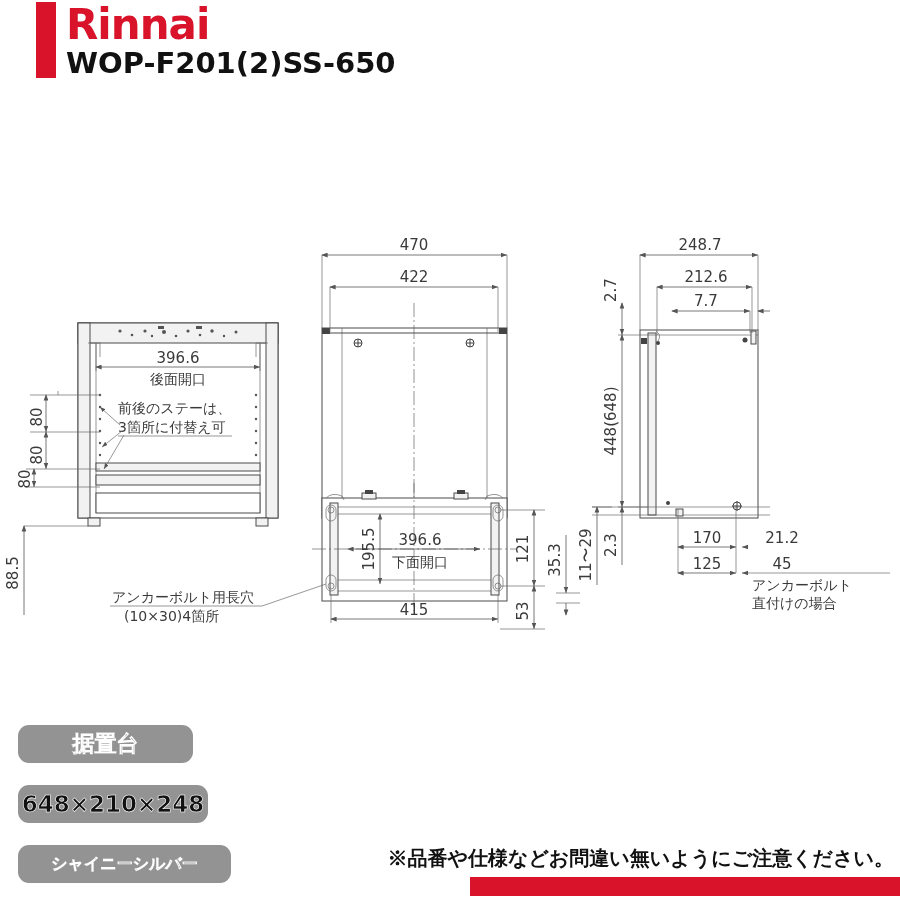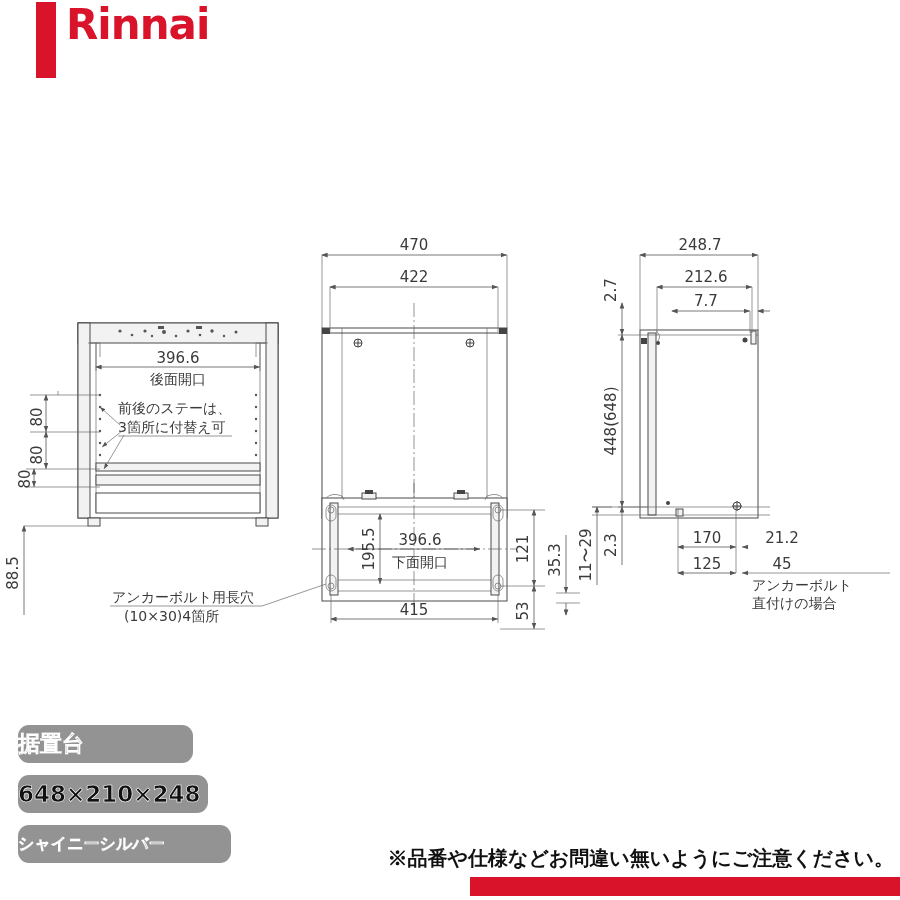--- a/index.html
+++ b/index.html
@@ -23,22 +23,22 @@
          font-family:"DejaVu Sans","Liberation Sans",sans-serif;}
 
   
   #drawing{position:absolute;left:0;top:95px;width:900px;height:610px;}
   #drawing svg{display:block;}
 
   
   #badges{position:absolute;left:18px;top:725px;width:260px;}
   .badge{
     background:#939393;color:#111;border-radius:11px;
-    height:38px;line-height:38px;text-align:left;
-    font-weight:bold;font-size:22px;margin-bottom:12px;
+    height:38px;line-height:38px;text-align:center;
+    font-weight:bold;font-size:22px;margin-bottom:22px;
     font-family:"DejaVu Sans","Liberation Sans",sans-serif;
     -webkit-text-stroke:0.6px #fff;
   }
   .badge.b1{width:175px;}
   .badge.b2{width:190px;font-size:23px;}
   .badge.b3{width:213px;font-size:16px;}
 
   
   #warning{position:absolute;left:0;top:845px;width:900px;height:55px;}
   .warn-text{position:absolute;right:6px;top:0px;font-size:20px;font-weight:bold;
@@ -55,20 +55,21 @@
   .ln-center{stroke:#666;fill:none;stroke-width:0.7;stroke-dasharray:14 3 2 3;}
   .bodyfill{fill:#ffffff;stroke:#4a4a4a;stroke-width:1;}
   .greyfill{fill:#f2f2f2;stroke:#4a4a4a;stroke-width:1;}
 </style>
 </head>
 <body>
 
 <div id="header">
   <div class="hdr-redbar"></div>
   <div class="brand">Rinnai</div>
+  <div class="model">WOP-F201(2)SS-650</div>
 </div>
 
 <div id="drawing">
 <svg width="900" height="610" viewBox="0 0 900 610" xmlns="http://www.w3.org/2000/svg">
 
   <defs>
     <marker id="ar" markerWidth="9" markerHeight="9" refX="8" refY="3" orient="auto">
       <path d="M0,0 L8,3 L0,6 z" fill="#555"></path>
     </marker>
     <marker id="arS" markerWidth="9" markerHeight="9" refX="1" refY="3" orient="auto">

